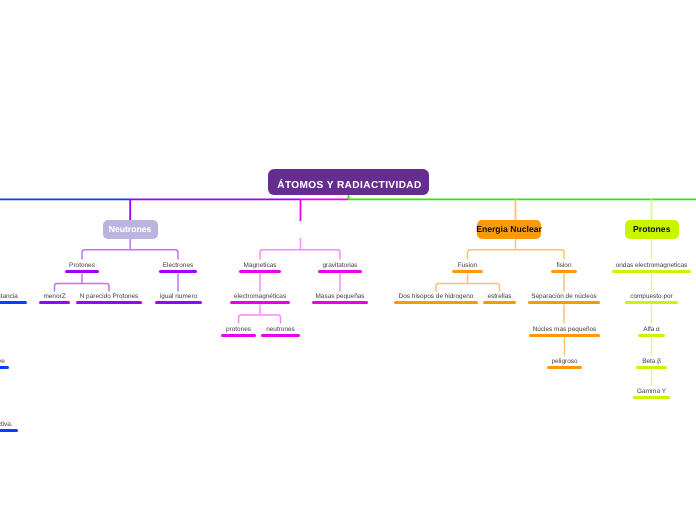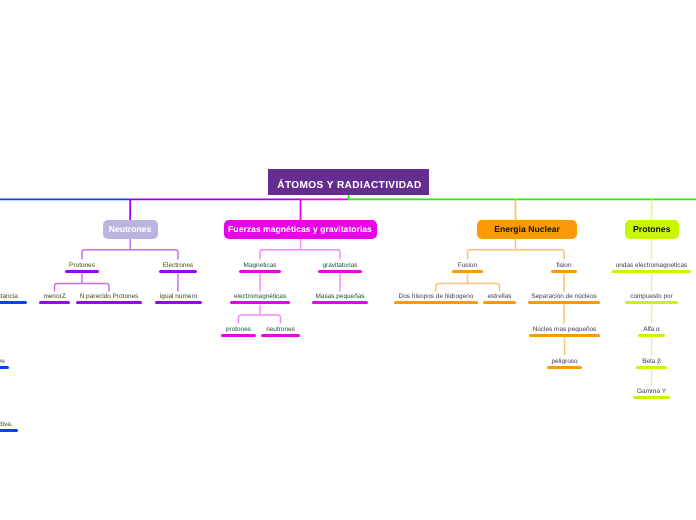--- a/index.html
+++ b/index.html
@@ -1,20 +1,20 @@
 <!DOCTYPE html>
 <html><head>
 <meta charset="utf-8">
 <style>
   html,body{margin:0;padding:0;background:#ffffff;}
   body{width:696px;height:520px;font-family:"Liberation Sans",sans-serif;overflow:hidden;
         -webkit-font-smoothing:antialiased;text-rendering:geometricPrecision;}
   #canvas{position:relative;width:696px;height:520px;background:#ffffff;}
   #links{position:absolute;left:0;top:0;}
-  .rootnode{position:absolute;border-radius:0;color:#fff;font-weight:bold;
+  .rootnode{position:absolute;border-radius:6px;color:#fff;font-weight:bold;
             font-size:10.1px;letter-spacing:.4px;display:flex;align-items:center;
             justify-content:center;white-space:nowrap;padding-top:7px;padding-left:2px;box-sizing:border-box;}
   .topic{position:absolute;border-radius:5px;font-weight:bold;font-size:8.65px;letter-spacing:0px;
          display:flex;align-items:center;justify-content:center;white-space:nowrap;}
   .leaf{position:absolute;white-space:nowrap;}
   .leaf .t{font-size:6.45px;color:#3d3d3d;line-height:8px;text-align:center;display:block;opacity:.999;}
   .leaf .bar{height:3.4px;border-radius:1.8px;margin:0px auto 0 auto;}
 </style>
 </head>
 <body>
@@ -55,24 +55,21 @@
     <path d="M 651.5 369.5 V 386" fill="none" stroke="#dcfa8f" stroke-width="1.5" stroke-linecap="butt" stroke-linejoin="round"></path>
   </svg>
 
   <div class="rootnode" style="left:268px;top:169px;width:161px;height:26px;background:#662d91">
     <span>ÁTOMOS Y RADIACTIVIDAD</span>
   </div>
 
   <div class="topic" style="left:102.5px;top:220px;width:55px;height:18.5px;background:#bbb4de;color:#fff">
     <span>Neutrones</span>
   </div>
-  <div class="topic" style="left:223.5px;top:220px;width:153px;height:18.5px;background:#e800e8;color:#fff">
-    <span>Fuerzas magnéticas y gravitatorias</span>
-  </div>
-  <div class="topic" style="left:477px;top:220px;width:100px;height:18.5px;background:#fb9a06;color:#111">
+  <div class="topic" style="left:477px;top:220px;width:64px;height:18.5px;background:#fb9a06;color:#111">
     <span>Energia Nuclear</span>
   </div>
   <div class="topic" style="left:625px;top:220px;width:53.5px;height:18.5px;background:#c8f500;color:#111">
     <span>Protones</span>
   </div>
 
   <div class="leaf" style="left:-101.0px;top:293px;width:200px;">
       <span class="t" style="margin-left:10.5px">sustancia</span>
       <div class="bar" style="width:55px;background:#0540ff"></div>
     </div>

